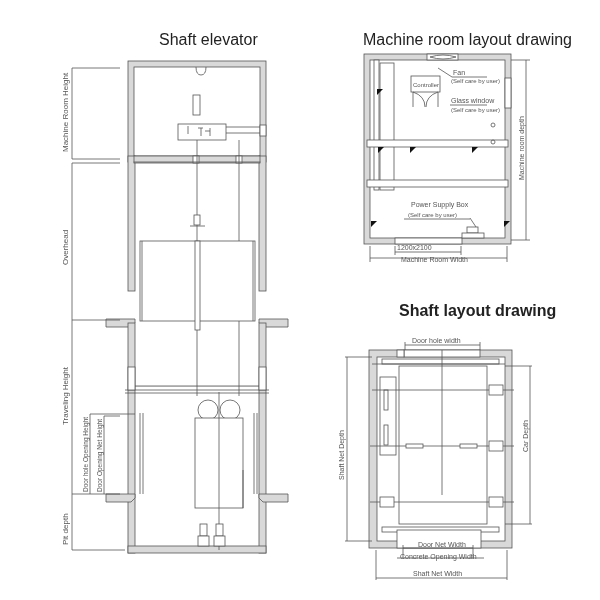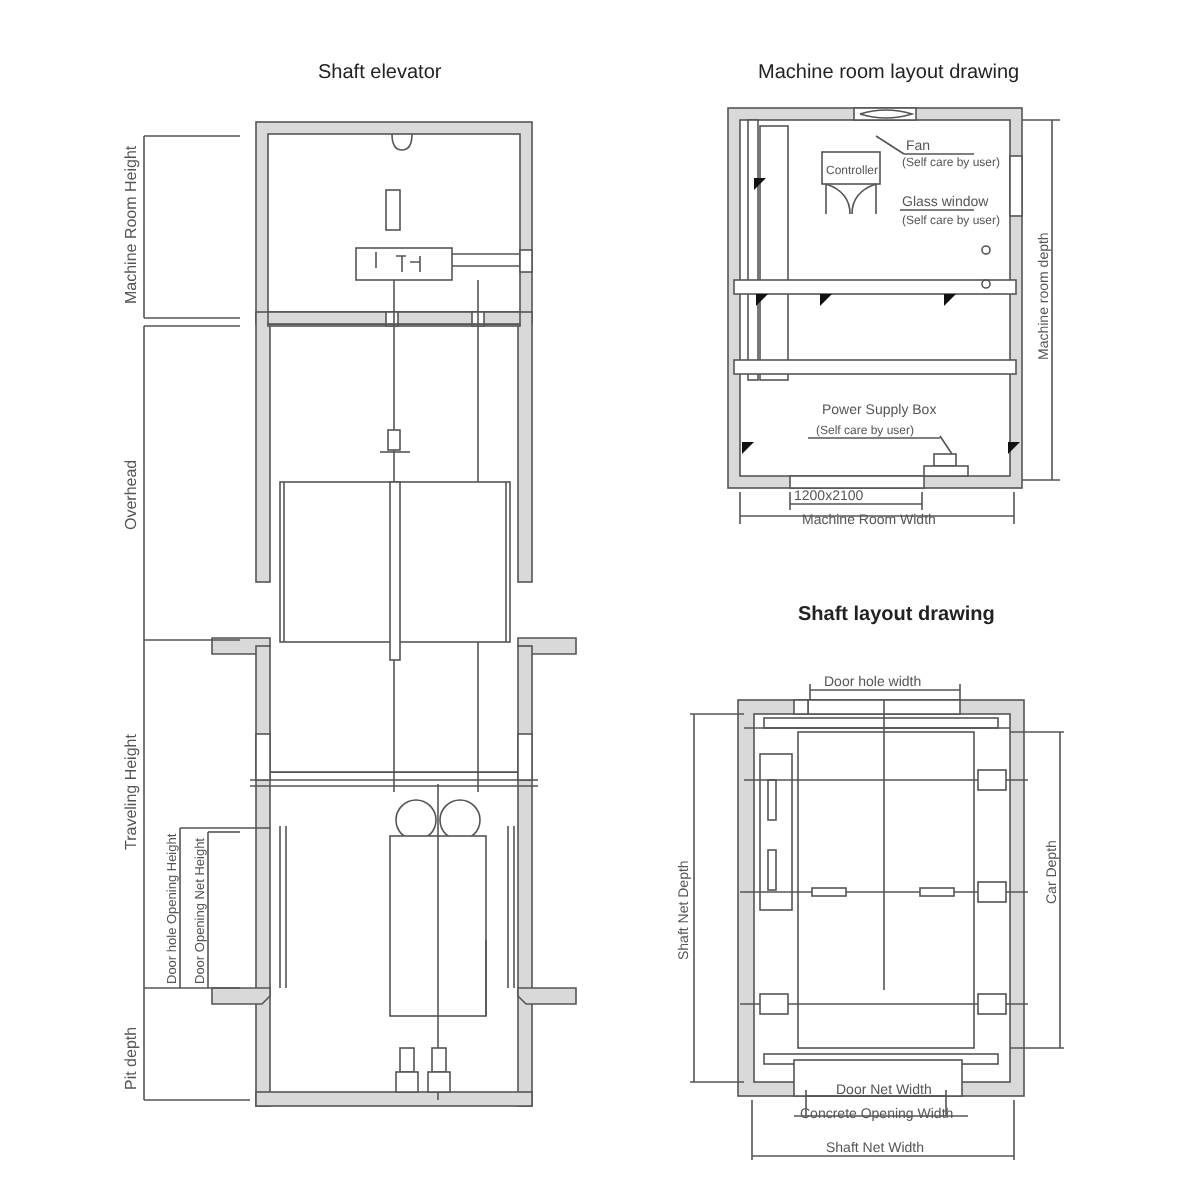--- a/index.html
+++ b/index.html
@@ -1,26 +1,26 @@
 <!DOCTYPE html>
 <html><head>
 <meta charset="utf-8">
 <style>
   html, body { margin: 0; padding: 0; background: #ffffff; }
   body { width: 600px; height: 600px; position: relative; overflow: hidden;
          font-family: "Liberation Sans", sans-serif; color: #333; }
-  .title { position: absolute; font-size: 10px; color: #222; white-space: nowrap; }
+  .title { position: absolute; font-size: 16px; color: #222; white-space: nowrap; }
   svg { position: absolute; left: 0; top: 0; }
   .lbl { font-family: "Liberation Sans", sans-serif; fill: #555; }
 </style>
 </head>
 <body>
 
 <div class="title" style="left:159px;top:31px;">Shaft elevator</div>
-<div class="title" style="left:363px;top:31px;margin-left:16px;">Machine room layout drawing</div>
+<div class="title" style="left:363px;top:31px;">Machine room layout drawing</div>
 <div class="title" style="left:399px;top:302px;font-weight:bold;">Shaft layout drawing</div>
 
 <svg width="600" height="600" viewBox="0 0 600 600">
   <g stroke="#555" stroke-width="0.8" fill="none">
 
     <g>
 
       <rect x="128" y="61" width="138" height="101" fill="#d9d9d9"></rect>
       <rect x="134" y="67" width="126" height="89" fill="#fff"></rect>
 

